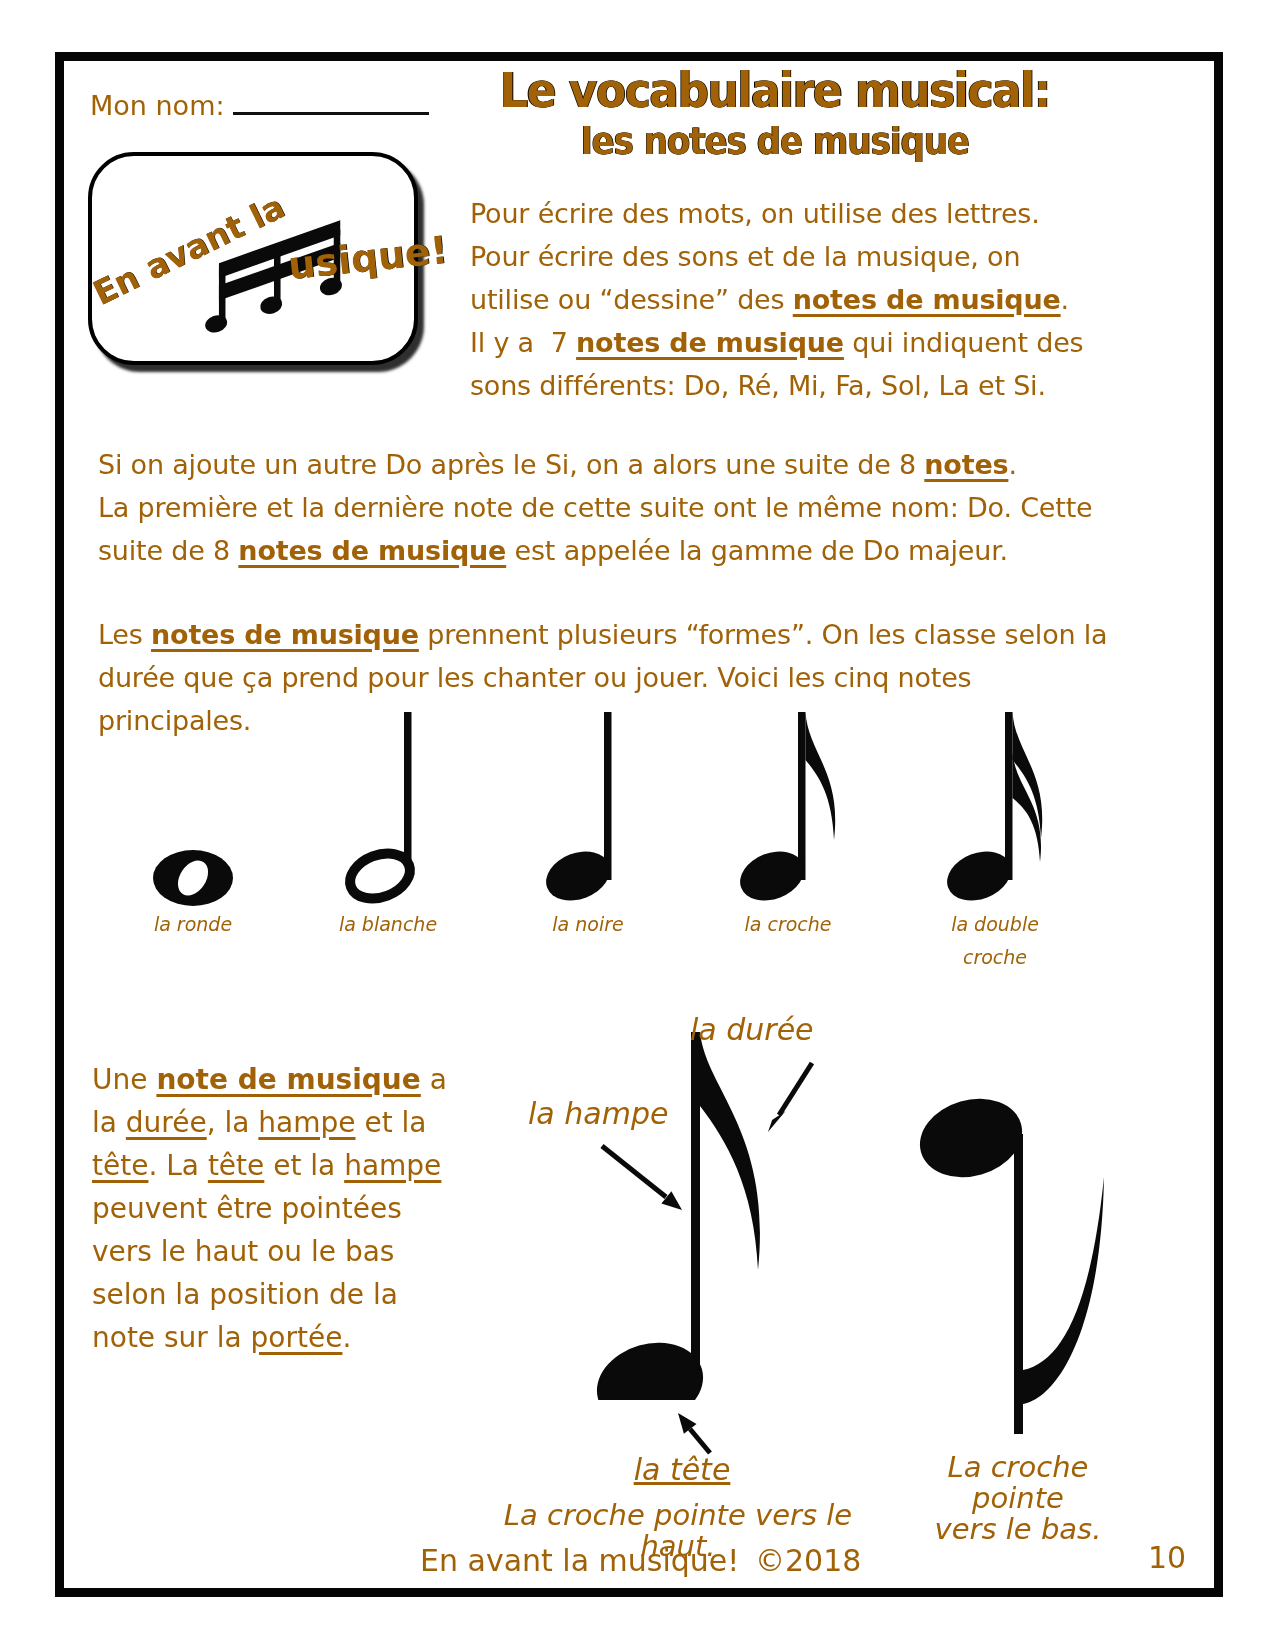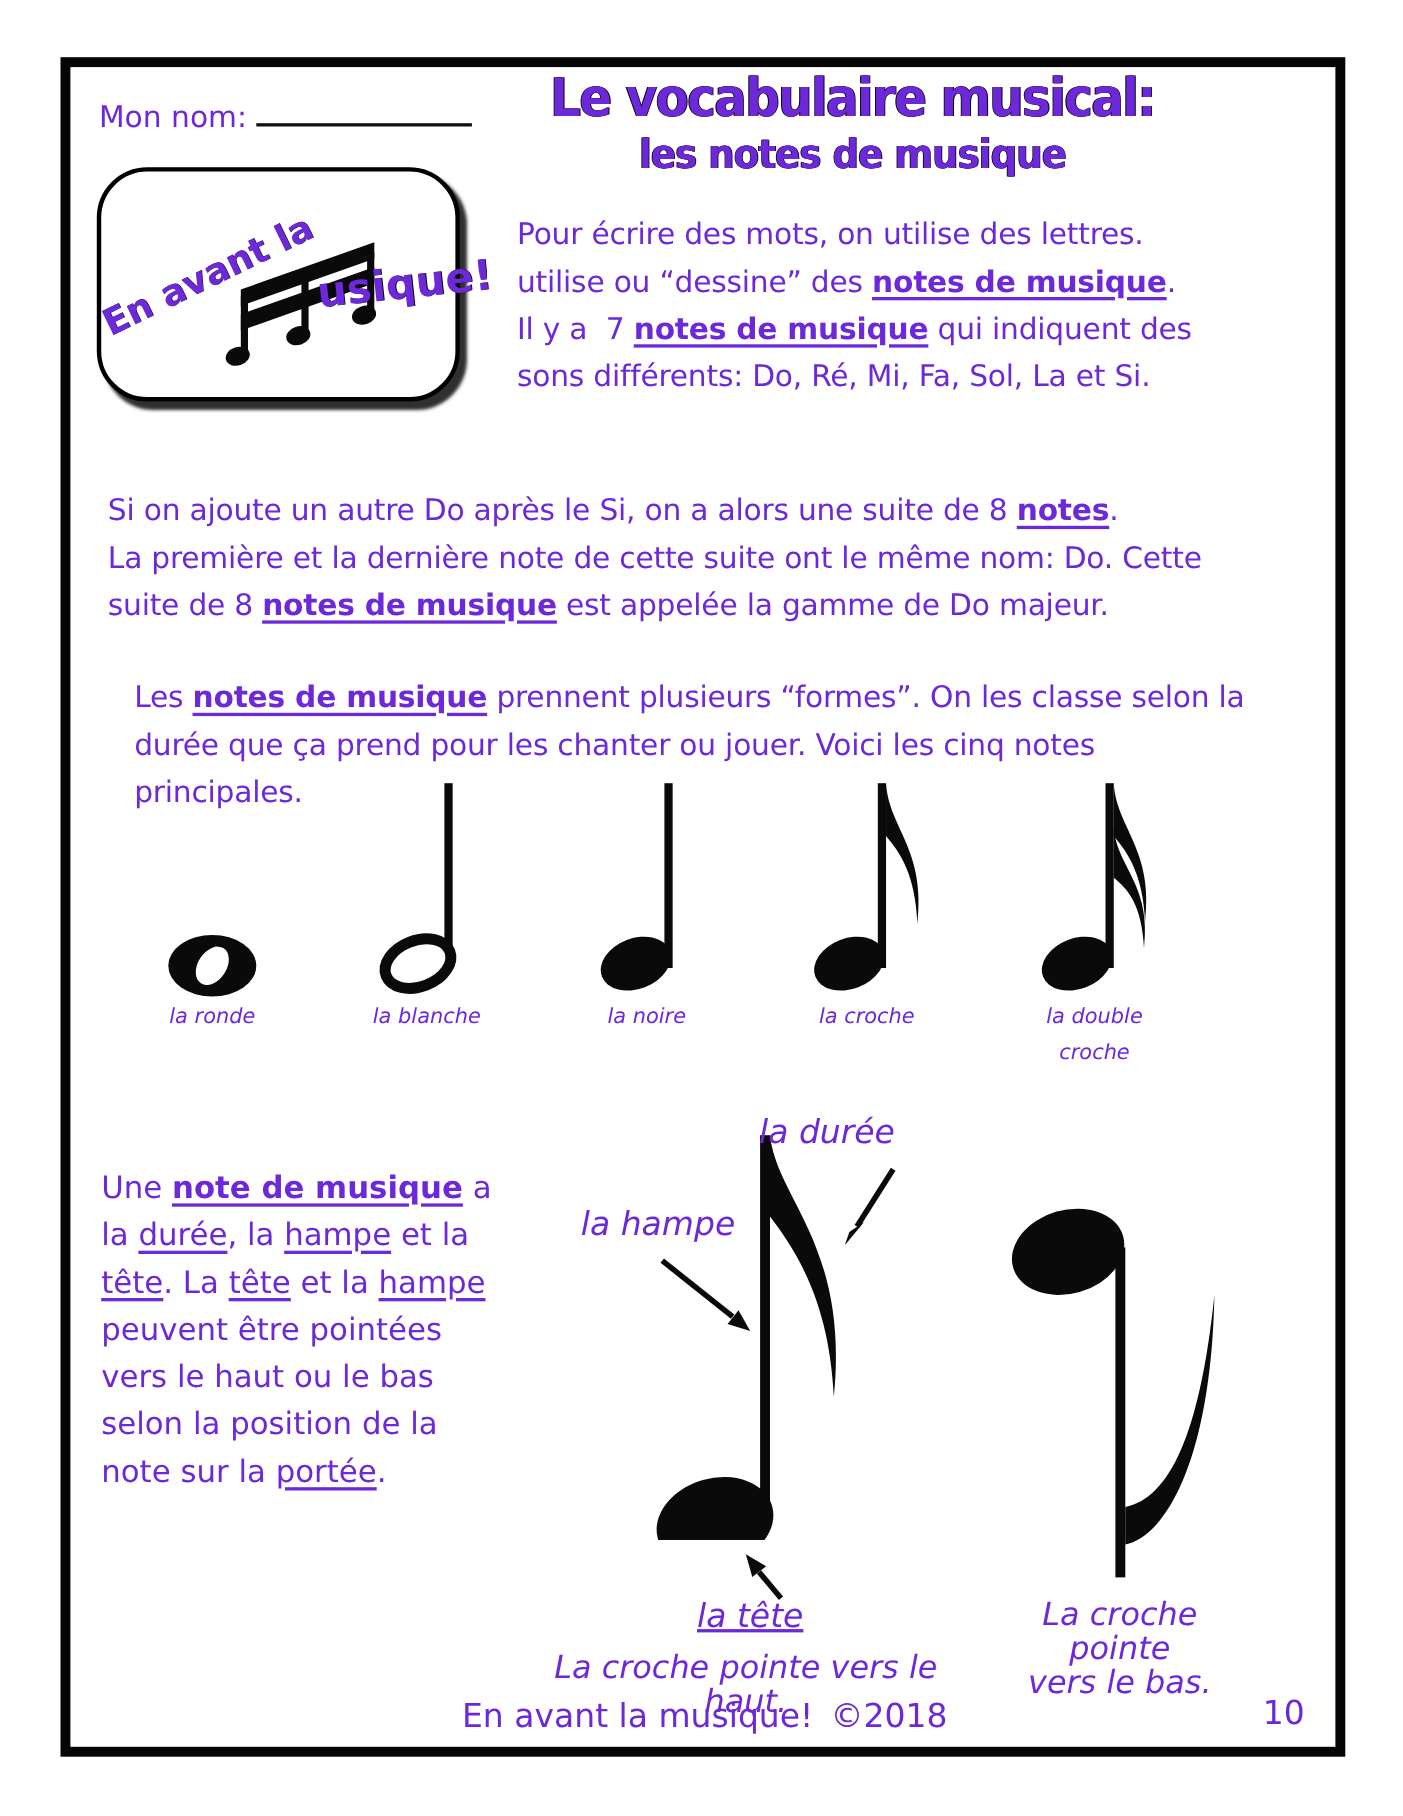--- a/index.html
+++ b/index.html
@@ -1,17 +1,17 @@
 <!DOCTYPE html>
 <html><head>
 <meta charset="utf-8">
 <style>
   html,body{margin:0;padding:0;background:#fff;}
   .page{position:relative;width:1275px;height:1651px;background:#ffffff;
-        font-family:"DejaVu Sans",sans-serif;color:#6d28d9;overflow:hidden;}
+        font-family:"DejaVu Sans",sans-serif;color:#a16207;overflow:hidden;}
   .frame{position:absolute;left:55px;top:52px;width:1150px;height:1527px;border:9px solid #050505;}
   .abs{position:absolute;}
   .line{white-space:nowrap;}
   .body-text{font-size:27px;line-height:43px;letter-spacing:-0.2px;}
   .small-body{font-size:28px;line-height:43px;}
   .bu{font-weight:bold;text-decoration:underline;text-decoration-thickness:3px;text-underline-offset:5px;}
   .u{text-decoration:underline;text-decoration-thickness:2.5px;text-underline-offset:5px;}
   .title1{font-size:44px;font-weight:bold;letter-spacing:-1.5px;transform:scaleY(1.1);
           text-shadow:0.8px 0 #000,-0.8px 0 #000;}
   .title2{font-size:34px;font-weight:bold;letter-spacing:-1px;transform:scaleY(1.08);
@@ -59,32 +59,33 @@
         <ellipse cx="13" cy="117" rx="12" ry="9" transform="rotate(-18 13 117)"></ellipse>
         <ellipse cx="72" cy="97" rx="12" ry="9" transform="rotate(-18 72 97)"></ellipse>
         <ellipse cx="136" cy="77" rx="12" ry="9" transform="rotate(-18 136 77)"></ellipse>
       </g>
     </svg>
     <div class="logo-rest">usique!</div>
   </div>
 
   <div class="abs body-text" style="left:470px;top:192px;width:710px;">
     <div class="line">Pour écrire des mots, on utilise des lettres.</div>
+    <div class="line">Pour écrire des sons et de la musique, on</div>
     <div class="line"><span>utilise ou “dessine” des </span><span class="bu">notes de musique</span><span>.</span></div>
     <div class="line"><span>Il y a&nbsp; 7 </span><span class="bu">notes de musique</span><span> qui indiquent des</span></div>
     <div class="line">sons différents: Do, Ré, Mi, Fa, Sol, La et Si.</div>
   </div>
 
   <div class="abs body-text" style="left:98px;top:443px;width:1090px;">
     <div class="line"><span>Si on ajoute un autre Do après le Si, on a alors une suite de 8 </span><span class="bu">notes</span><span>.</span></div>
     <div class="line">La première et la dernière note de cette suite ont le même nom: Do. Cette</div>
     <div class="line"><span>suite de 8 </span><span class="bu">notes de musique</span><span> est appelée la gamme de Do majeur.</span></div>
   </div>
 
-  <div class="abs body-text" style="left:98px;top:613px;width:1090px;margin-left:24px;">
+  <div class="abs body-text" style="left:98px;top:613px;width:1090px;">
     <div class="line"><span>Les </span><span class="bu">notes de musique</span><span> prennent plusieurs “formes”. On les classe selon la</span></div>
     <div class="line">durée que ça prend pour les chanter ou jouer. Voici les cinq notes</div>
     <div class="line">principales.</div>
   </div>
 
   <div class="abs" style="left:108px;top:708px;width:170px;">
     <svg width="120" height="200" viewBox="0 0 120 200" style="margin:0 auto;">
       <ellipse cx="60" cy="170" rx="40" ry="28" fill="#0a0a0a"></ellipse>
       <ellipse cx="60" cy="170" rx="13" ry="19" fill="#ffffff" transform="rotate(33 60 170)"></ellipse>
     </svg>

